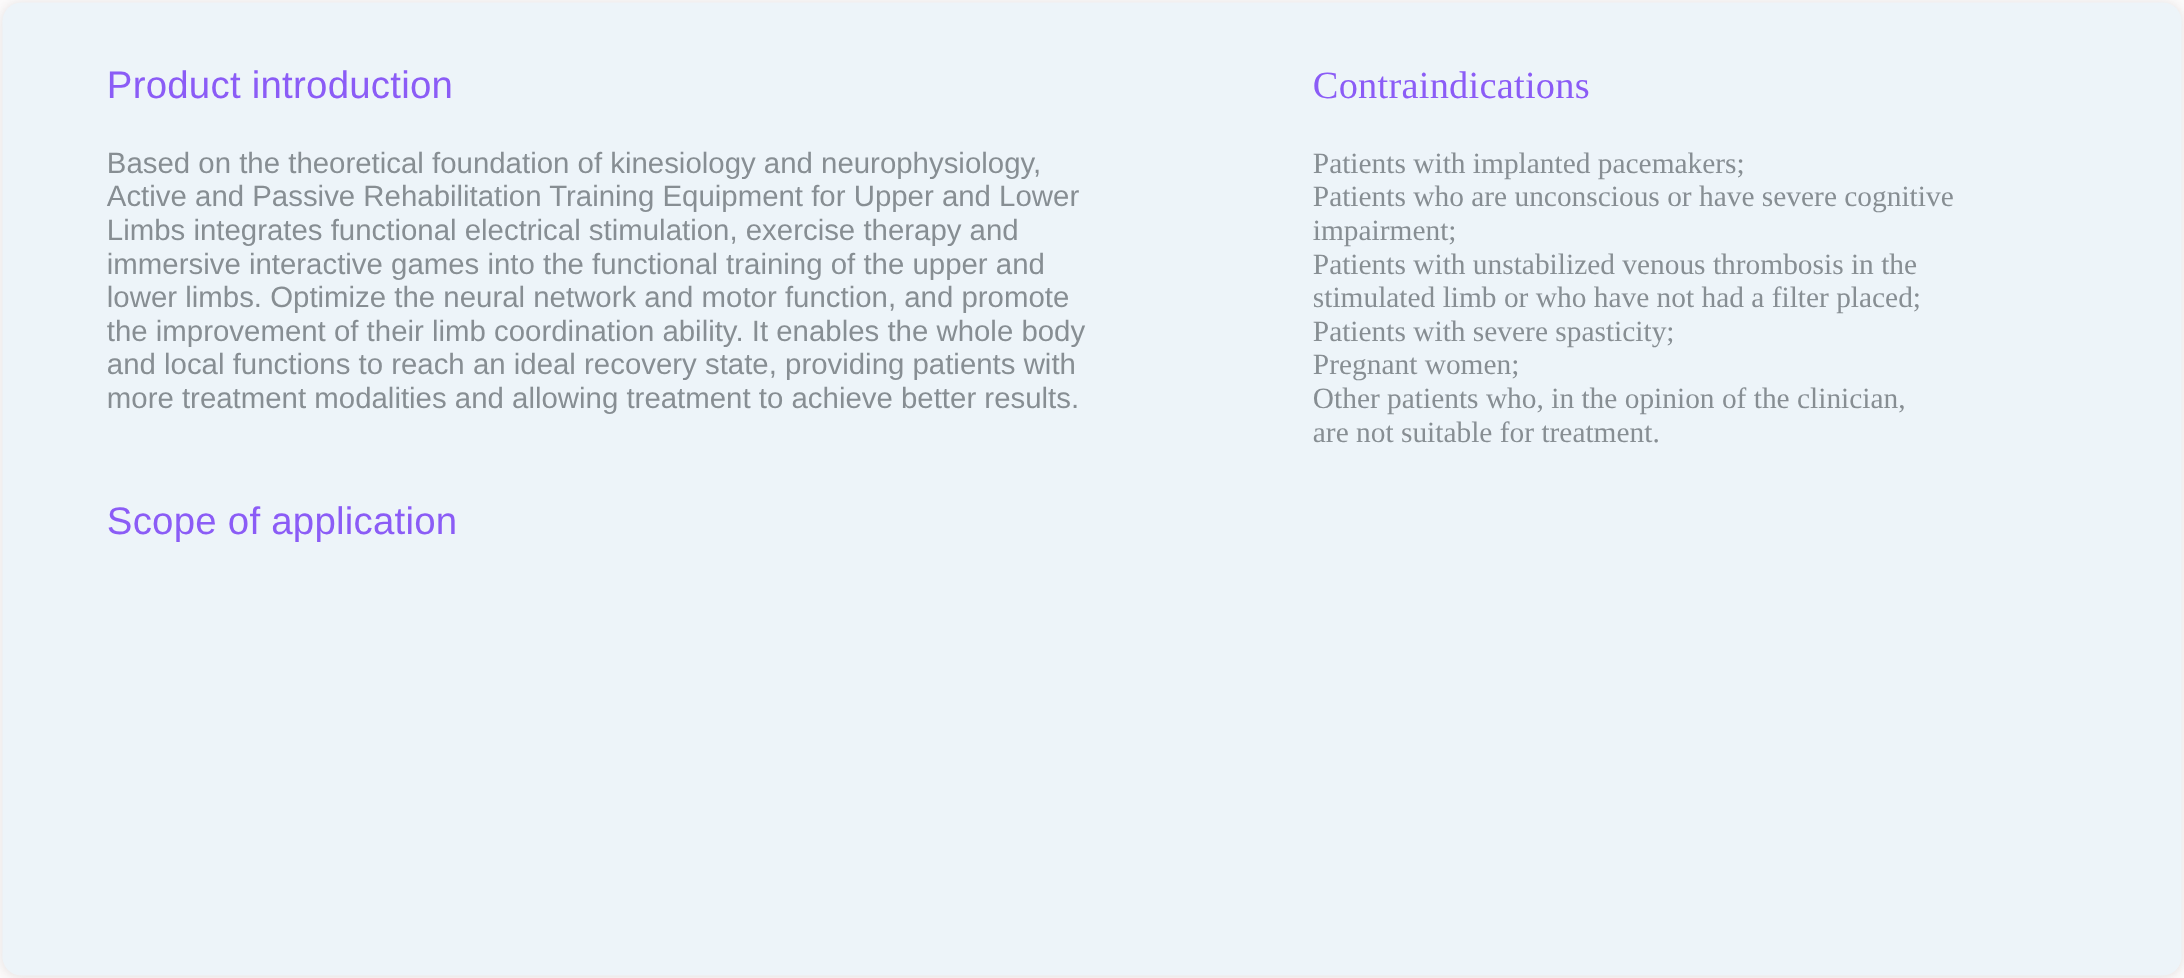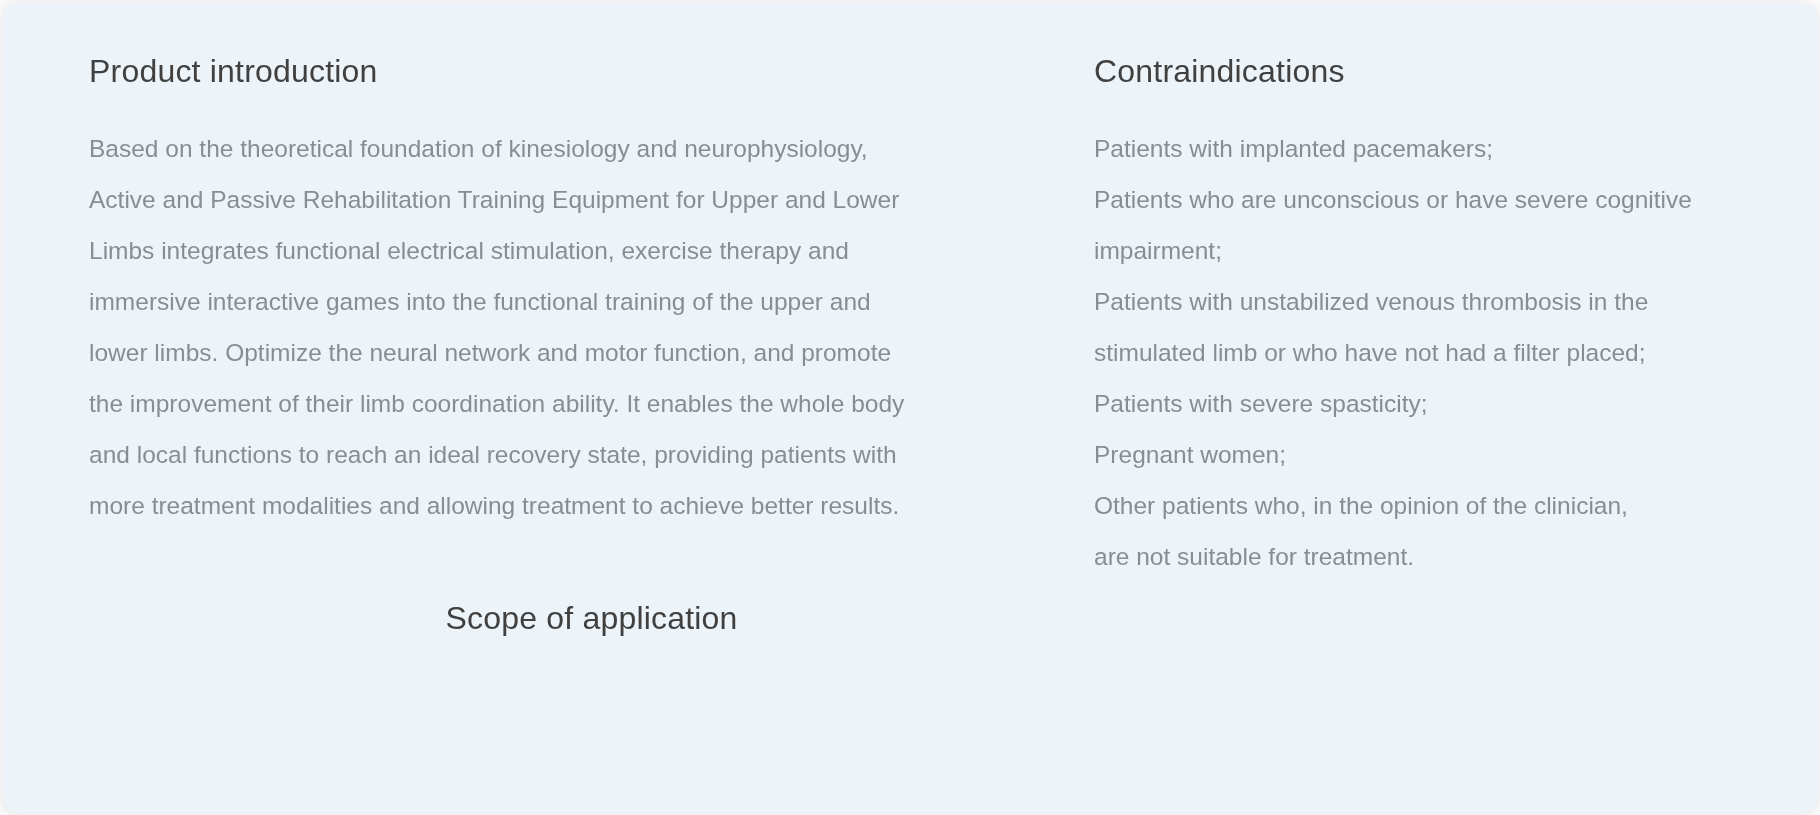--- a/index.html
+++ b/index.html
@@ -28,37 +28,37 @@
     display: flex;
     align-items: flex-start;
   }
   .col-left {
     width: 1005px;
     flex: 0 0 auto;
   }
   .col-right {
     width: 700px;
     flex: 0 0 auto;
+    font-family: Liberation Serif, serif;
   }
   .section-heading {
     margin: 0 0 31px 0;
     font-size: 32px;
     line-height: 42px;
     font-weight: 400;
     letter-spacing: 0.2px;
-    color: #404040;
+    color: #8b5cf6;
   }
   .section-scope .section-heading {
     margin-top: 66px;
-    text-align: center;
   }
   .section-body {
     margin: 0;
     font-size: 24.5px;
-    line-height: 51px;
+    line-height: 28px;
     font-weight: 400;
     color: #878e93;
     white-space: pre-line;
   }
 </style>
 </head>
 <body>
 
 <div class="viewport">
   <div class="card">

